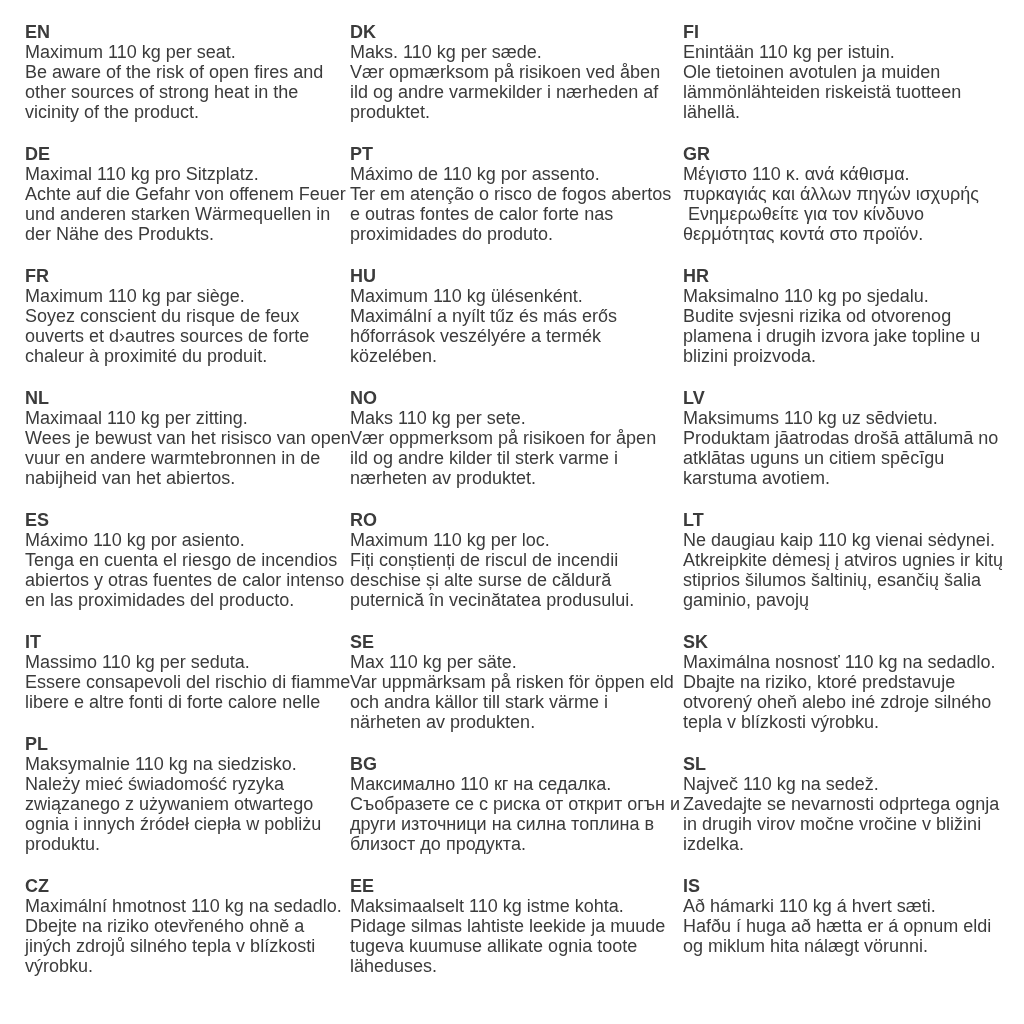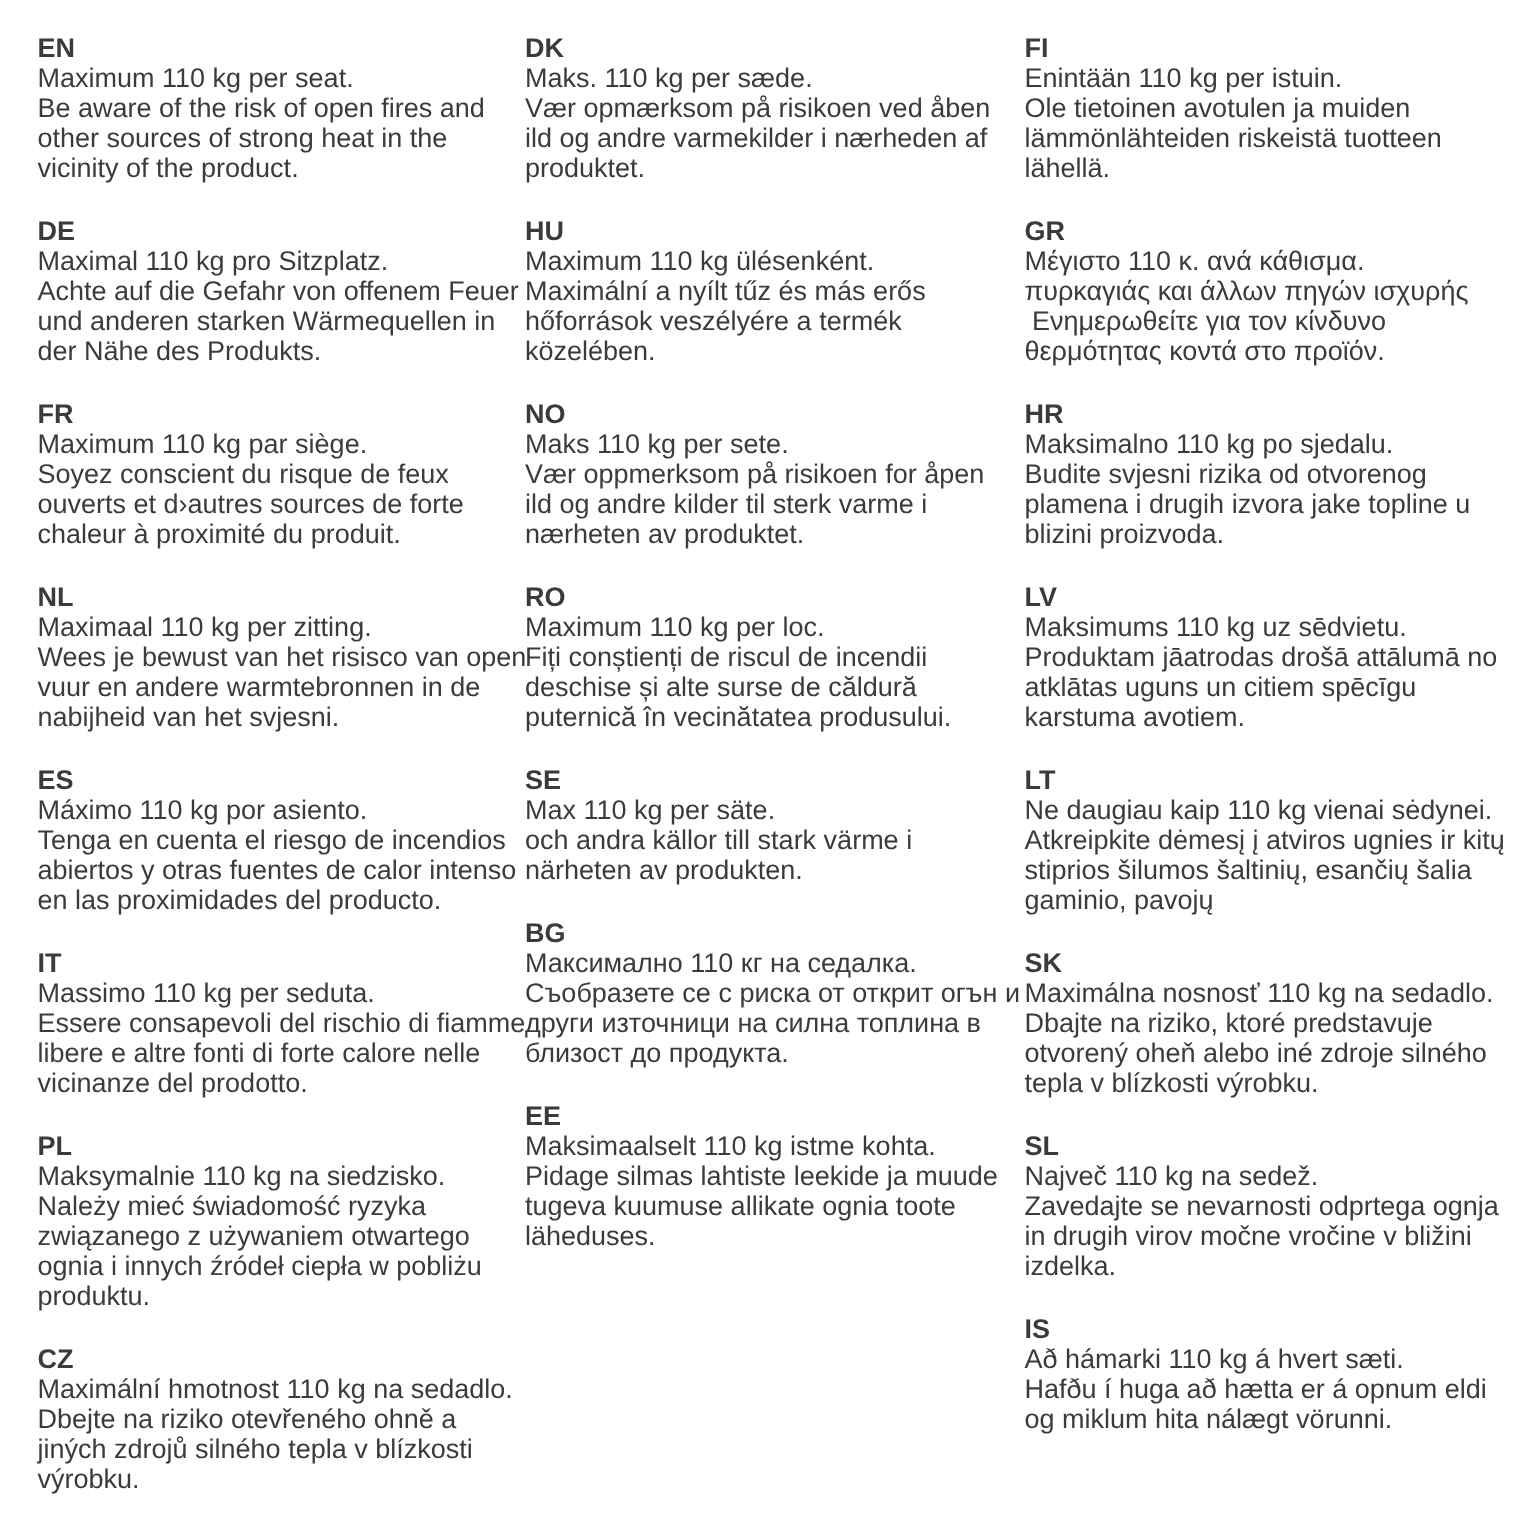--- a/index.html
+++ b/index.html
@@ -64,35 +64,34 @@
         <div class="lang-line">Maximum 110 kg par siège.</div>
         <div class="lang-line">Soyez conscient du risque de feux</div>
         <div class="lang-line">ouverts et d›autres sources de forte</div>
         <div class="lang-line">chaleur à proximité du produit.</div>
       </div>
       <div class="lang-block">
         <div class="lang-code">NL</div>
         <div class="lang-line">Maximaal 110 kg per zitting.</div>
         <div class="lang-line">Wees je bewust van het risisco van open</div>
         <div class="lang-line">vuur en andere warmtebronnen in de</div>
-        <div class="lang-line">nabijheid van het svjesni.</div>
+        <div class="lang-line">nabijheid van het abiertos.</div>
       </div>
       <div class="lang-block">
         <div class="lang-code">ES</div>
         <div class="lang-line">Máximo 110 kg por asiento.</div>
         <div class="lang-line">Tenga en cuenta el riesgo de incendios</div>
         <div class="lang-line">abiertos y otras fuentes de calor intenso</div>
         <div class="lang-line">en las proximidades del producto.</div>
       </div>
       <div class="lang-block">
         <div class="lang-code">IT</div>
         <div class="lang-line">Massimo 110 kg per seduta.</div>
         <div class="lang-line">Essere consapevoli del rischio di fiamme</div>
         <div class="lang-line">libere e altre fonti di forte calore nelle</div>
-        <div class="lang-line">vicinanze del prodotto.</div>
       </div>
       <div class="lang-block">
         <div class="lang-code">PL</div>
         <div class="lang-line">Maksymalnie 110 kg na siedzisko.</div>
         <div class="lang-line">Należy mieć świadomość ryzyka</div>
         <div class="lang-line">związanego z używaniem otwartego</div>
         <div class="lang-line">ognia i innych źródeł ciepła w pobliżu</div>
         <div class="lang-line">produktu.</div>
       </div>
       <div class="lang-block">
@@ -105,20 +104,27 @@
     </div>
   <div class="column">
       <div class="lang-block">
         <div class="lang-code">DK</div>
         <div class="lang-line">Maks. 110 kg per sæde.</div>
         <div class="lang-line">Vær opmærksom på risikoen ved åben</div>
         <div class="lang-line">ild og andre varmekilder i nærheden af</div>
         <div class="lang-line">produktet.</div>
       </div>
       <div class="lang-block">
+        <div class="lang-code">PT</div>
+        <div class="lang-line">Máximo de 110 kg por assento.</div>
+        <div class="lang-line">Ter em atenção o risco de fogos abertos</div>
+        <div class="lang-line">e outras fontes de calor forte nas</div>
+        <div class="lang-line">proximidades do produto.</div>
+      </div>
+      <div class="lang-block">
         <div class="lang-code">HU</div>
         <div class="lang-line">Maximum 110 kg ülésenként.</div>
         <div class="lang-line">Maximální a nyílt tűz és más erős</div>
         <div class="lang-line">hőforrások veszélyére a termék</div>
         <div class="lang-line">közelében.</div>
       </div>
       <div class="lang-block">
         <div class="lang-code">NO</div>
         <div class="lang-line">Maks 110 kg per sete.</div>
         <div class="lang-line">Vær oppmerksom på risikoen for åpen</div>
@@ -128,20 +134,21 @@
       <div class="lang-block">
         <div class="lang-code">RO</div>
         <div class="lang-line">Maximum 110 kg per loc.</div>
         <div class="lang-line">Fiți conștienți de riscul de incendii</div>
         <div class="lang-line">deschise și alte surse de căldură</div>
         <div class="lang-line">puternică în vecinătatea produsului.</div>
       </div>
       <div class="lang-block">
         <div class="lang-code">SE</div>
         <div class="lang-line">Max 110 kg per säte.</div>
+        <div class="lang-line">Var uppmärksam på risken för öppen eld</div>
         <div class="lang-line">och andra källor till stark värme i</div>
         <div class="lang-line">närheten av produkten.</div>
       </div>
       <div class="lang-block">
         <div class="lang-code">BG</div>
         <div class="lang-line">Максимално 110 кг на седалка.</div>
         <div class="lang-line">Съобразете се с риска от открит огън и</div>
         <div class="lang-line">други източници на силна топлина в</div>
         <div class="lang-line">близост до продукта.</div>
       </div>

